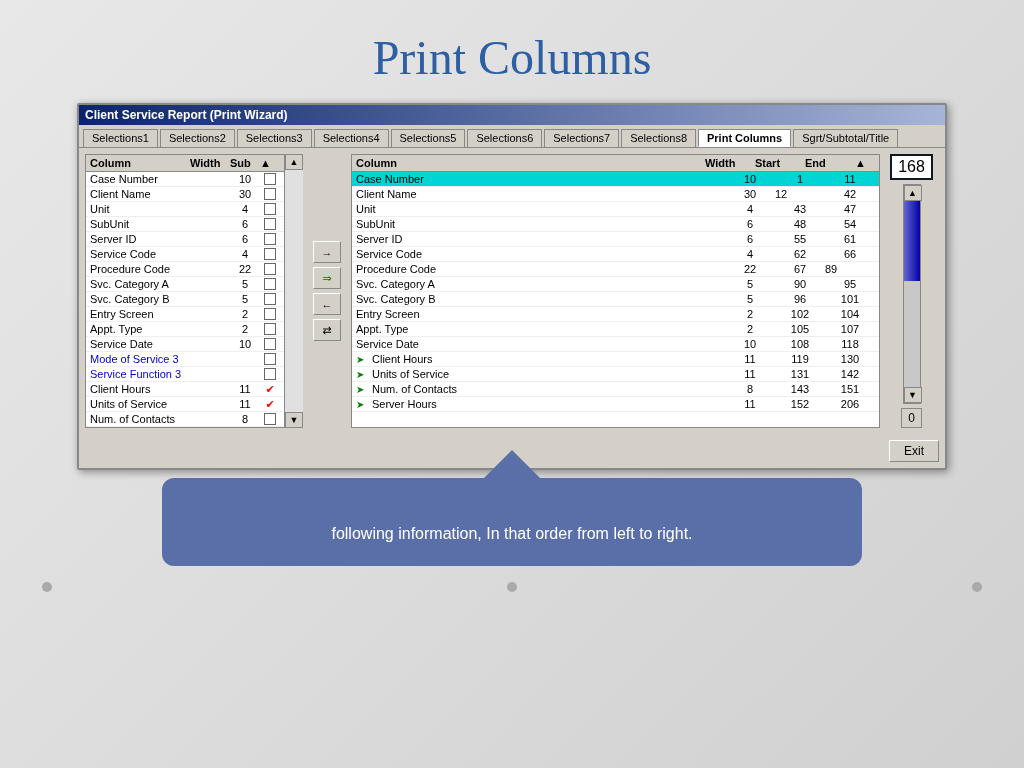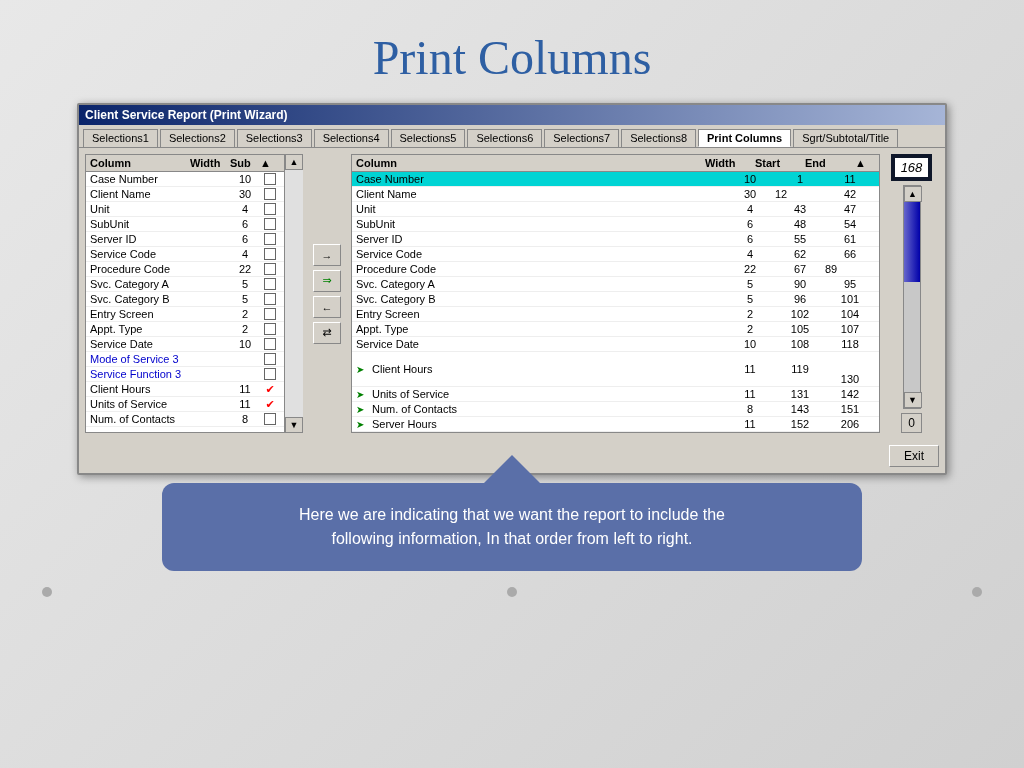--- a/index.html
+++ b/index.html
@@ -177,26 +177,25 @@
     .right-row-with-icon {
       display: grid;
       grid-template-columns: 16px 1fr 50px 50px 50px;
       padding: 1px 4px;
       border-bottom: 1px solid #eee;
       align-items: center;
       font-size: 11px;
     }
 
     .num-box {
-      border: 4px solid #0f172a;
+      border: 2px solid #0f172a;
       background: #fff;
-      font-size: 13px;
+      font-size: 16px;
       text-align: center;
       padding: 2px 6px;
-      font-style: italic;
     }
 
     .num-box-dark {
       border: 1px solid #888;
       background: #d4d0c8;
       font-size: 12px;
       text-align: center;
       padding: 2px 6px;
     }
 
@@ -568,21 +567,21 @@
             <span style="text-align:center;">10</span>
             <span style="text-align:center;">108</span>
             <span style="text-align:center;">118</span>
           </div>
 
           <div class="right-row-with-icon">
             <span class="green-arrow">➤</span>
             <span>Client Hours</span>
             <span style="text-align:center;">11</span>
             <span style="text-align:center;">119</span>
-            <span style="text-align:center;margin-top:20px;">130</span>
+            <span style="text-align:center;">130</span>
           </div>
           <div class="right-row-with-icon">
             <span class="green-arrow">➤</span>
             <span>Units of Service</span>
             <span style="text-align:center;">11</span>
             <span style="text-align:center;">131</span>
             <span style="text-align:center;">142</span>
           </div>
           <div class="right-row-with-icon">
             <span class="green-arrow">➤</span>
@@ -616,21 +615,21 @@
   </div>
 
   <div class="bottom-area">
     <button class="bottom-btn">Exit</button>
   </div>
 </div>
 
 <div class="callout-container">
   <div class="callout-arrow"></div>
   <div class="callout-box">
-    <span>Here we are indicating that we want the report to include the</span><br>
+    <br>
     <span>following information, In that order from left to right.</span>
   </div>
 </div>
 
 <div class="dots-bar">
   <div class="dot"></div>
   <div class="dot"></div>
   <div class="dot"></div>
 </div>
 

